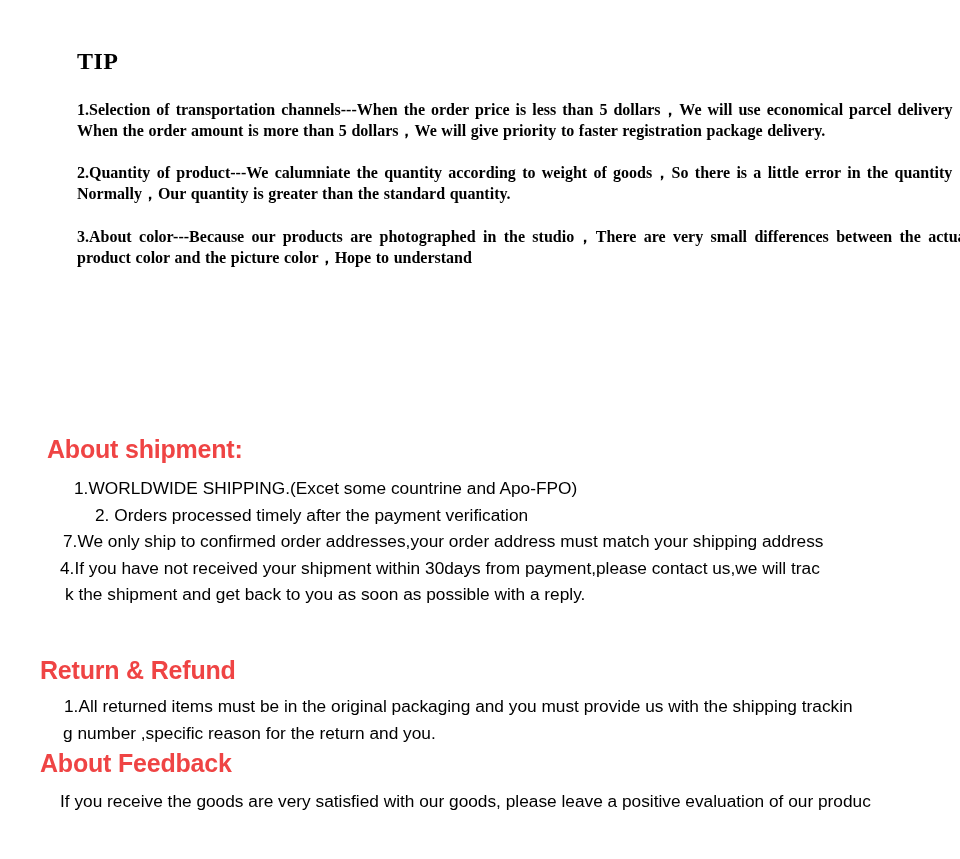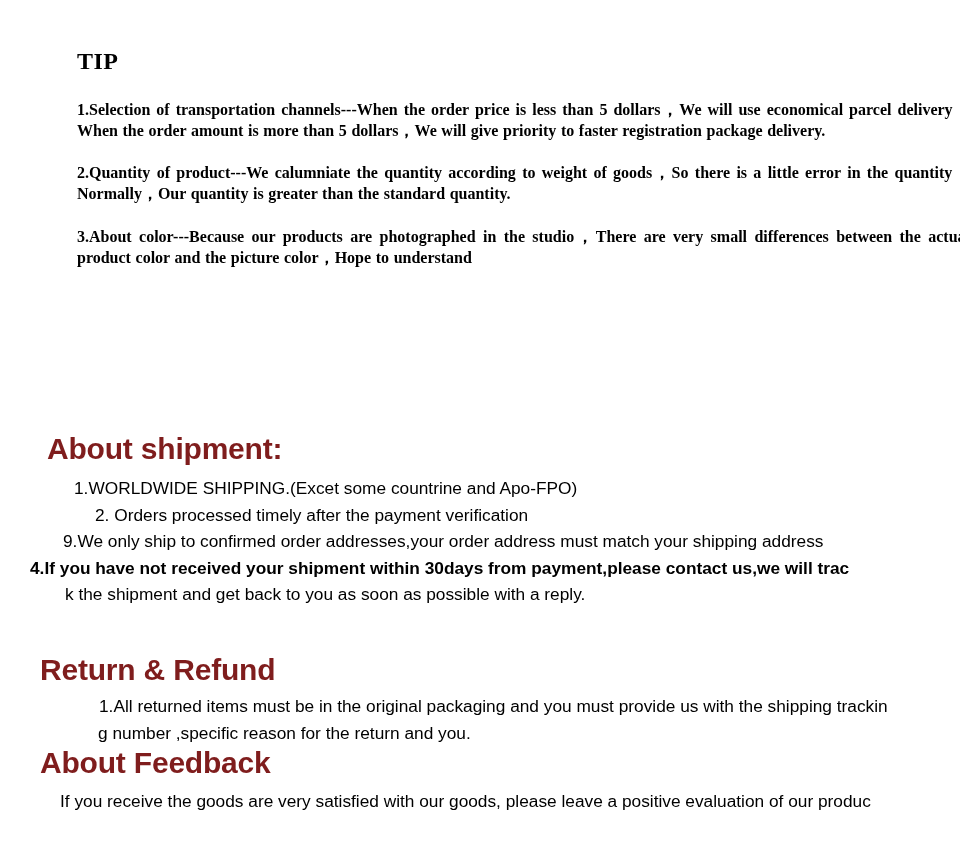--- a/index.html
+++ b/index.html
@@ -48,54 +48,54 @@
 
   
   .section {
     position: absolute;
     left: 0;
     width: 960px;
   }
   .sec-heading {
     font-family: "Liberation Sans", "DejaVu Sans", sans-serif;
     font-weight: bold;
-    font-size: 30px;
+    font-size: 25px;
     line-height: 30px;
-    color: #7f1d1d;
+    color: #ef4444;
     margin: 0;
     letter-spacing: -0.2px;
   }
   .body-line {
     font-family: "Liberation Sans", "DejaVu Sans", sans-serif;
     font-weight: normal;
     font-size: 17.3px;
     line-height: 26.5px;
     color: #000000;
     margin: 0;
     white-space: pre;
   }
 
   
   #sec-shipment       { top: 434px; }
   #sec-shipment .sec-heading { margin-left: 47px; }
   #shipment-lines     { margin-top: 11px; }
 
   #sec-return         { top: 655px; }
   #sec-return .sec-heading { margin-left: 40px; }
-  #return-lines       { margin-top: 8px; padding-left: 35px; }
+  #return-lines       { margin-top: 8px; }
 
   #sec-feedback       { top: 748px; }
   #sec-feedback .sec-heading { margin-left: 40px; }
   #feedback-lines     { margin-top: 10px; }
 
   
   .ind-1 { margin-left: 74px; }
   .ind-2 { margin-left: 95px; }
   .ind-3 { margin-left: 63px; }
-  .ind-4 { margin-left: 30px; font-weight: bold; }
+  .ind-4 { margin-left: 60px; }
   .ind-5 { margin-left: 65px; }
 
   .r-ind-1 { margin-left: 64px; }
   .r-ind-2 { margin-left: 63px; }
   .r-ind-3 { margin-left: 70px; }
 
   .f-ind-1 { margin-left: 60px; }
   .f-ind-2 { margin-left: 58px; }
 </style>
 </head>
@@ -106,21 +106,21 @@
   <p class="tip-para p1">1.Selection of transportation channels---When the order price is less than 5 dollars，We will use economical parcel delivery，When the order amount is more than 5 dollars，We will give priority to faster registration package delivery.</p>
   <p class="tip-para p2">2.Quantity of product---We calumniate the quantity according to weight of goods，So there is a little error in the quantity，Normally，Our quantity is greater than the standard quantity.</p>
   <p class="tip-para p3">3.About color---Because our products are photographed in the studio，There are very small differences between the actual product color and the picture color，Hope to understand</p>
 </div>
 
 <div class="section" id="sec-shipment">
   <h2 class="sec-heading">About shipment:</h2>
   <div id="shipment-lines">
     <p class="body-line ind-1">1.WORLDWIDE SHIPPING.(Excet some countrine and Apo-FPO)</p>
     <p class="body-line ind-2">2. Orders processed timely after the payment verification</p>
-    <p class="body-line ind-3">9.We only ship to confirmed order addresses,your order address must match your shipping address</p>
+    <p class="body-line ind-3">7.We only ship to confirmed order addresses,your order address must match your shipping address</p>
     <p class="body-line ind-4">4.If you have not received your shipment within 30days from payment,please contact us,we will trac</p>
     <p class="body-line ind-5">k the shipment and get back to you as soon as possible with a reply.</p>
   </div>
 </div>
 
 <div class="section" id="sec-return">
   <h2 class="sec-heading">Return &amp; Refund</h2>
   <div id="return-lines">
     <p class="body-line r-ind-1">1.All returned items must be in the original packaging and you must provide us with the shipping trackin</p>
     <p class="body-line r-ind-2">g number ,specific reason for the return and you.</p>

